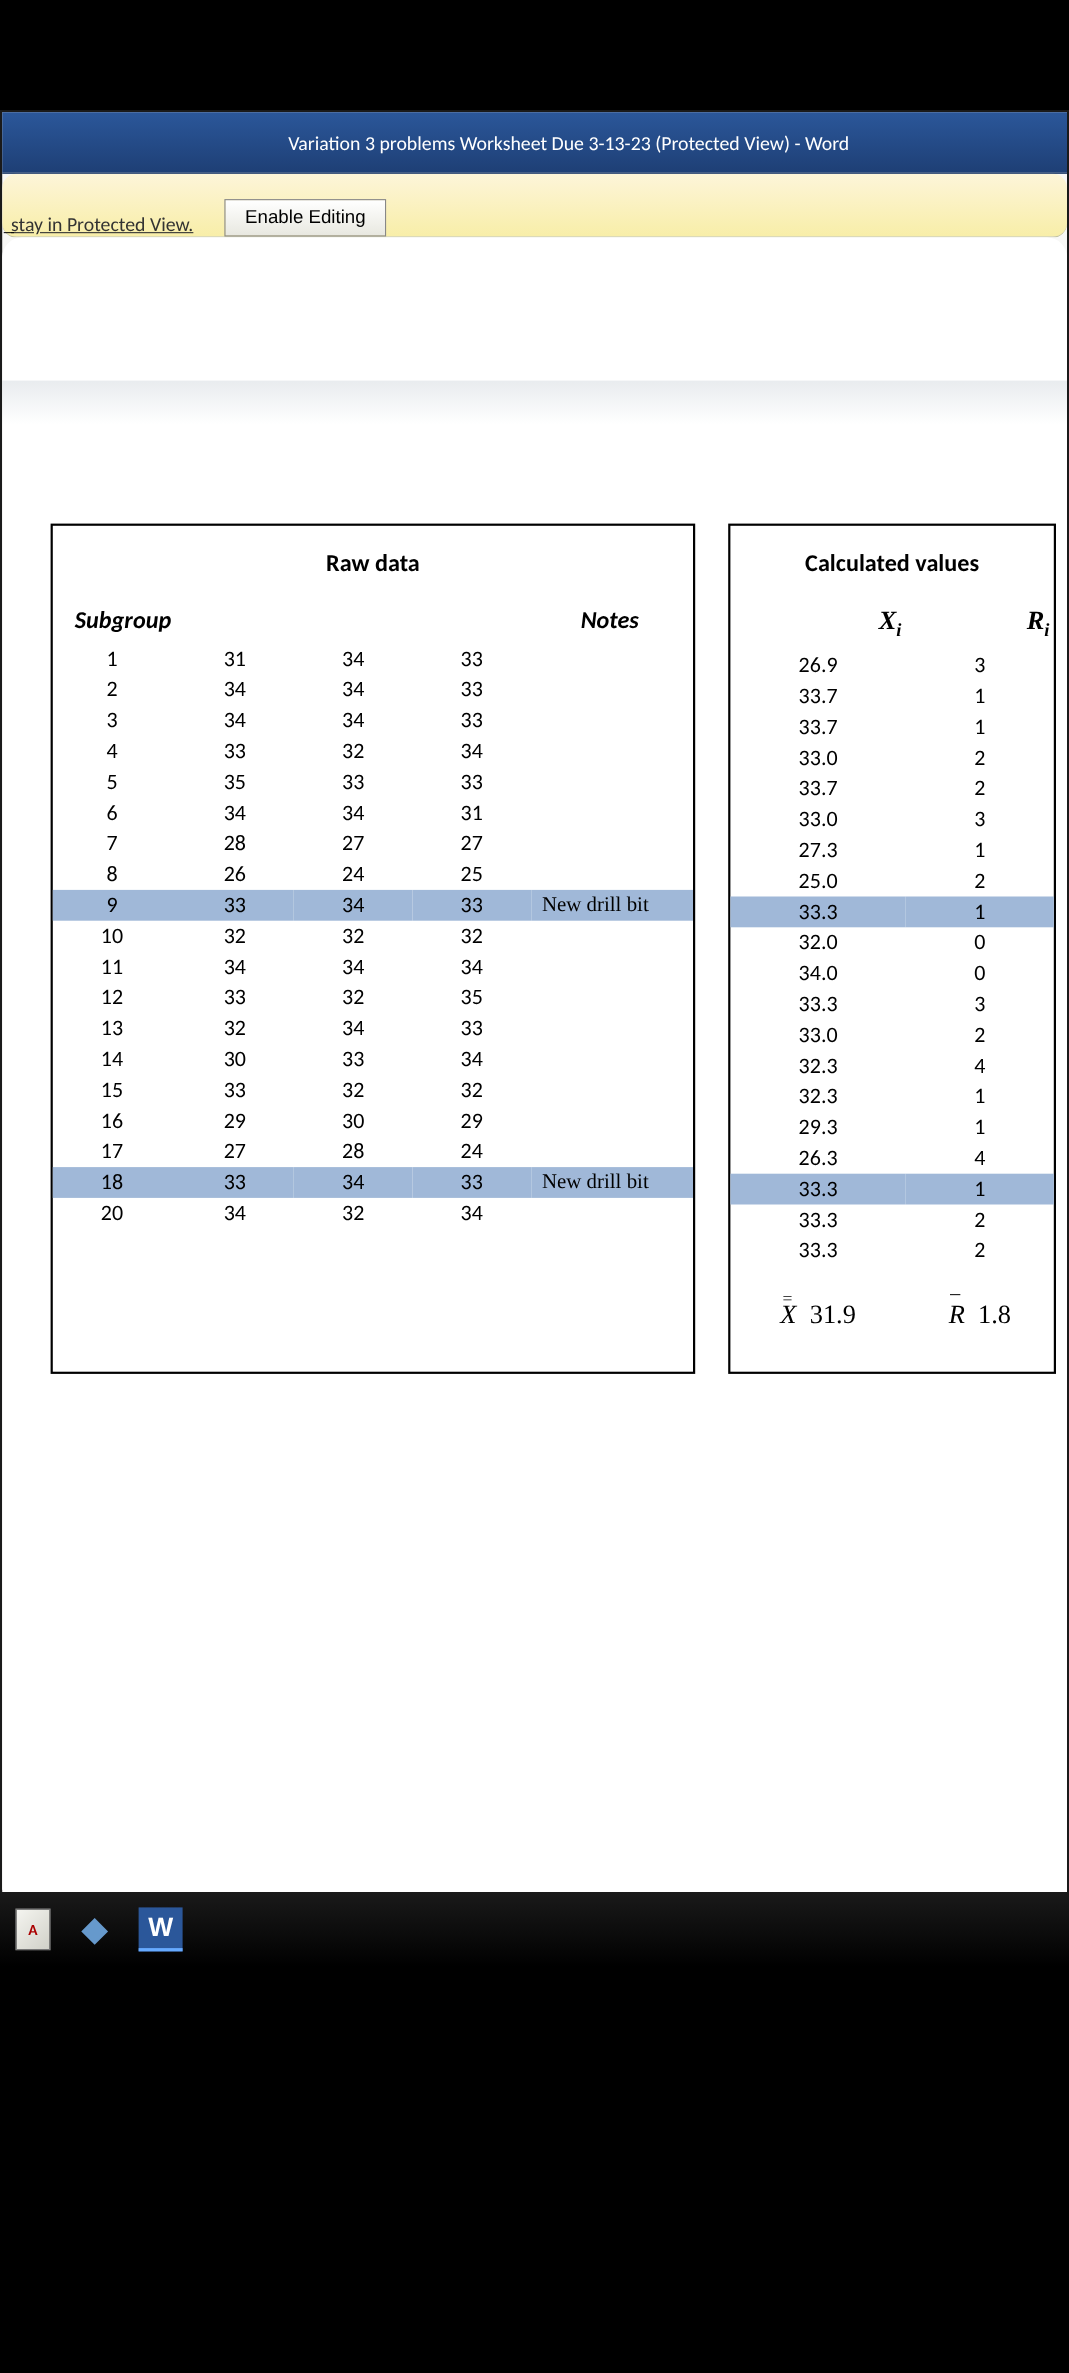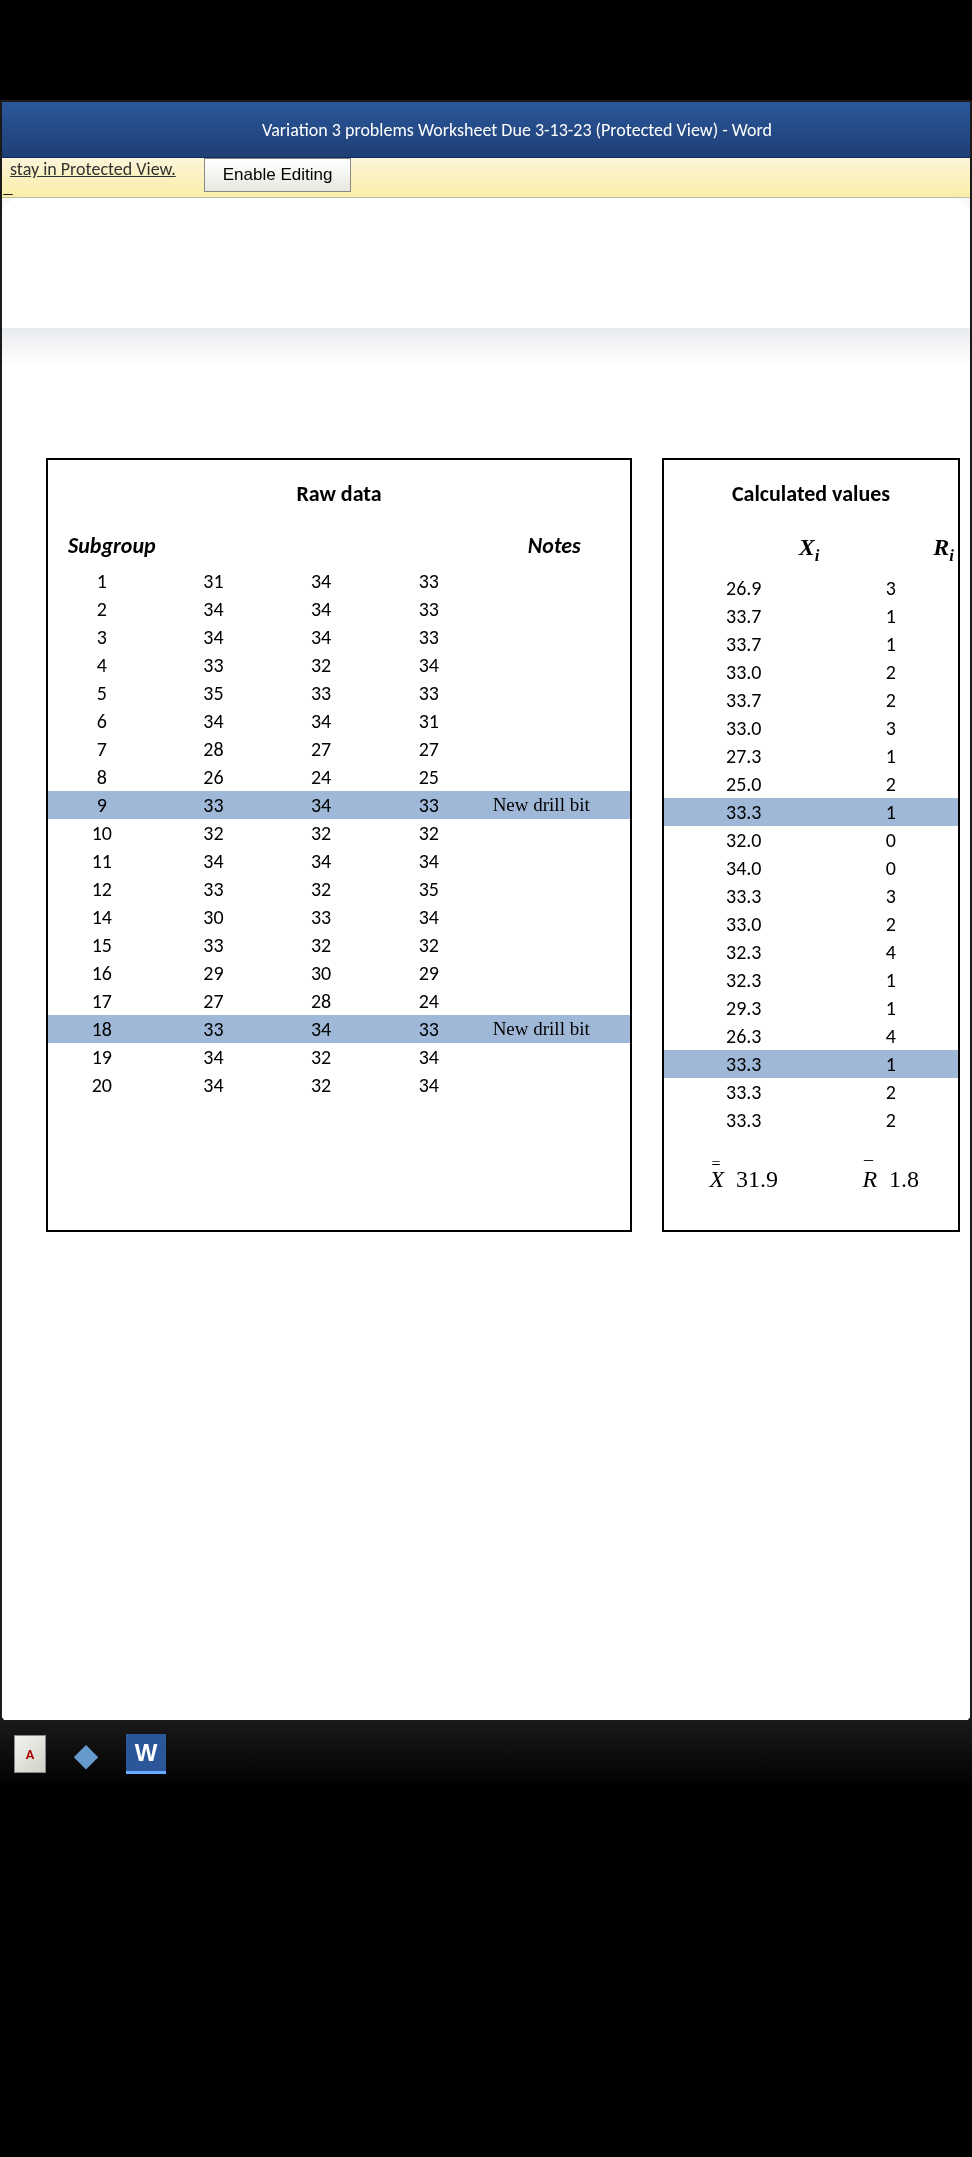--- a/index.html
+++ b/index.html
@@ -24,28 +24,29 @@
     height: 56px;
     background: linear-gradient(to bottom, #2b579a, #1e3f75);
     color: #fff;
     font-size: 18px;
     display: flex;
     align-items: center;
     padding-left: 260px;
     border-bottom: 1px solid #0a2a5a;
   }
   .protected-bar {
-    height: 40px;
+    height: 58px;
     background: linear-gradient(to bottom, #fdf5d9, #f8eea8);
     display: flex;
-    align-items: flex-start;
+    align-items: flex-end;
     padding-left: 8px;
     border-bottom: 1px solid #c0c0a0;
     font-size: 18px;
     color: #333;
+    border-radius: 13px;
   }
   .protected-link { text-decoration: underline; color: #333; margin-right: 28px; }
   .enable-btn {
     background: linear-gradient(to bottom, #fff, #e8e8e0);
     border: 1px solid #888;
     padding: 6px 18px;
     font-size: 17px;
     cursor: pointer;
   }
   .document {
@@ -246,20 +247,27 @@
                 <td class="notes"></td>
               </tr>
               <tr>
                 <td>12</td>
                 <td>33</td>
                 <td>32</td>
                 <td>35</td>
                 <td class="notes"></td>
               </tr>
               <tr>
+                <td>13</td>
+                <td>32</td>
+                <td>34</td>
+                <td>33</td>
+                <td class="notes"></td>
+              </tr>
+              <tr>
                 <td>14</td>
                 <td>30</td>
                 <td>33</td>
                 <td>34</td>
                 <td class="notes"></td>
               </tr>
               <tr>
                 <td>15</td>
                 <td>33</td>
                 <td>32</td>
@@ -279,27 +287,20 @@
                 <td>28</td>
                 <td>24</td>
                 <td class="notes"></td>
               </tr>
               <tr class="row-highlight">
                 <td>18</td>
                 <td>33</td>
                 <td>34</td>
                 <td>33</td>
                 <td class="notes">New drill bit</td>
-              </tr>
-              <tr>
-                <td>19</td>
-                <td>34</td>
-                <td>32</td>
-                <td>34</td>
-                <td class="notes"></td>
               </tr>
               <tr>
                 <td>20</td>
                 <td>34</td>
                 <td>32</td>
                 <td>34</td>
                 <td class="notes"></td>
               </tr>
             </tbody>
           <tbody>

